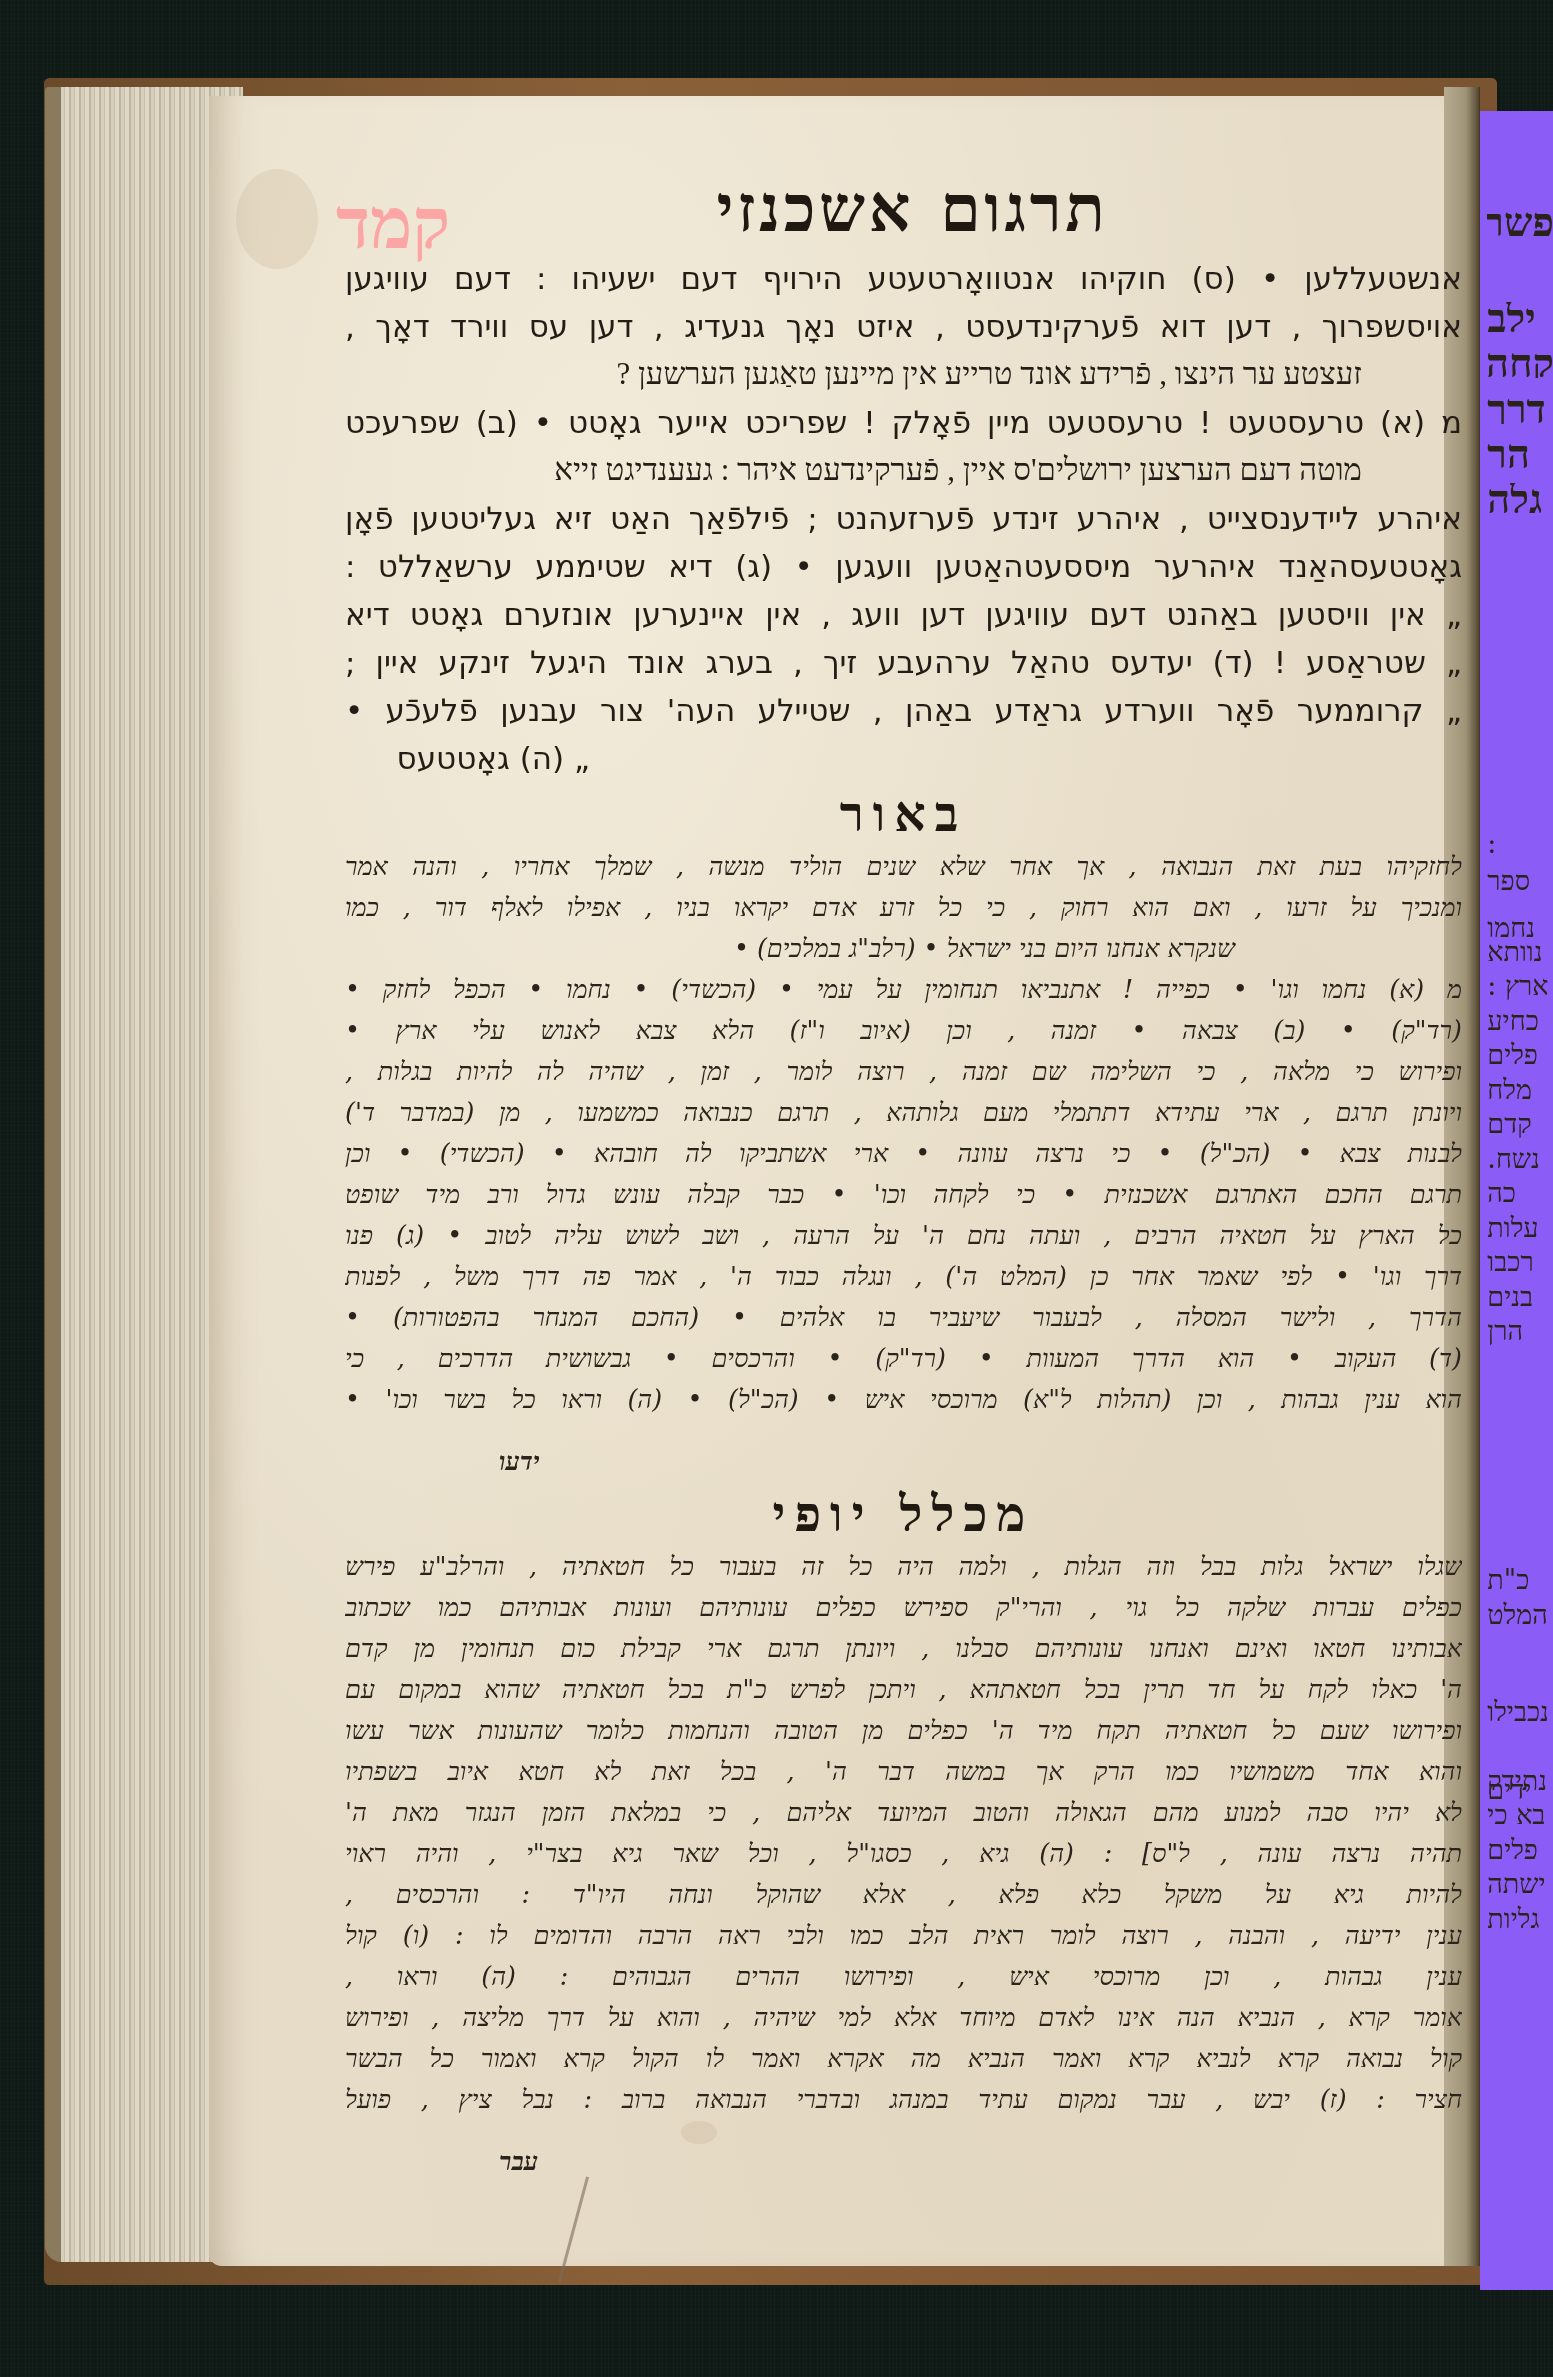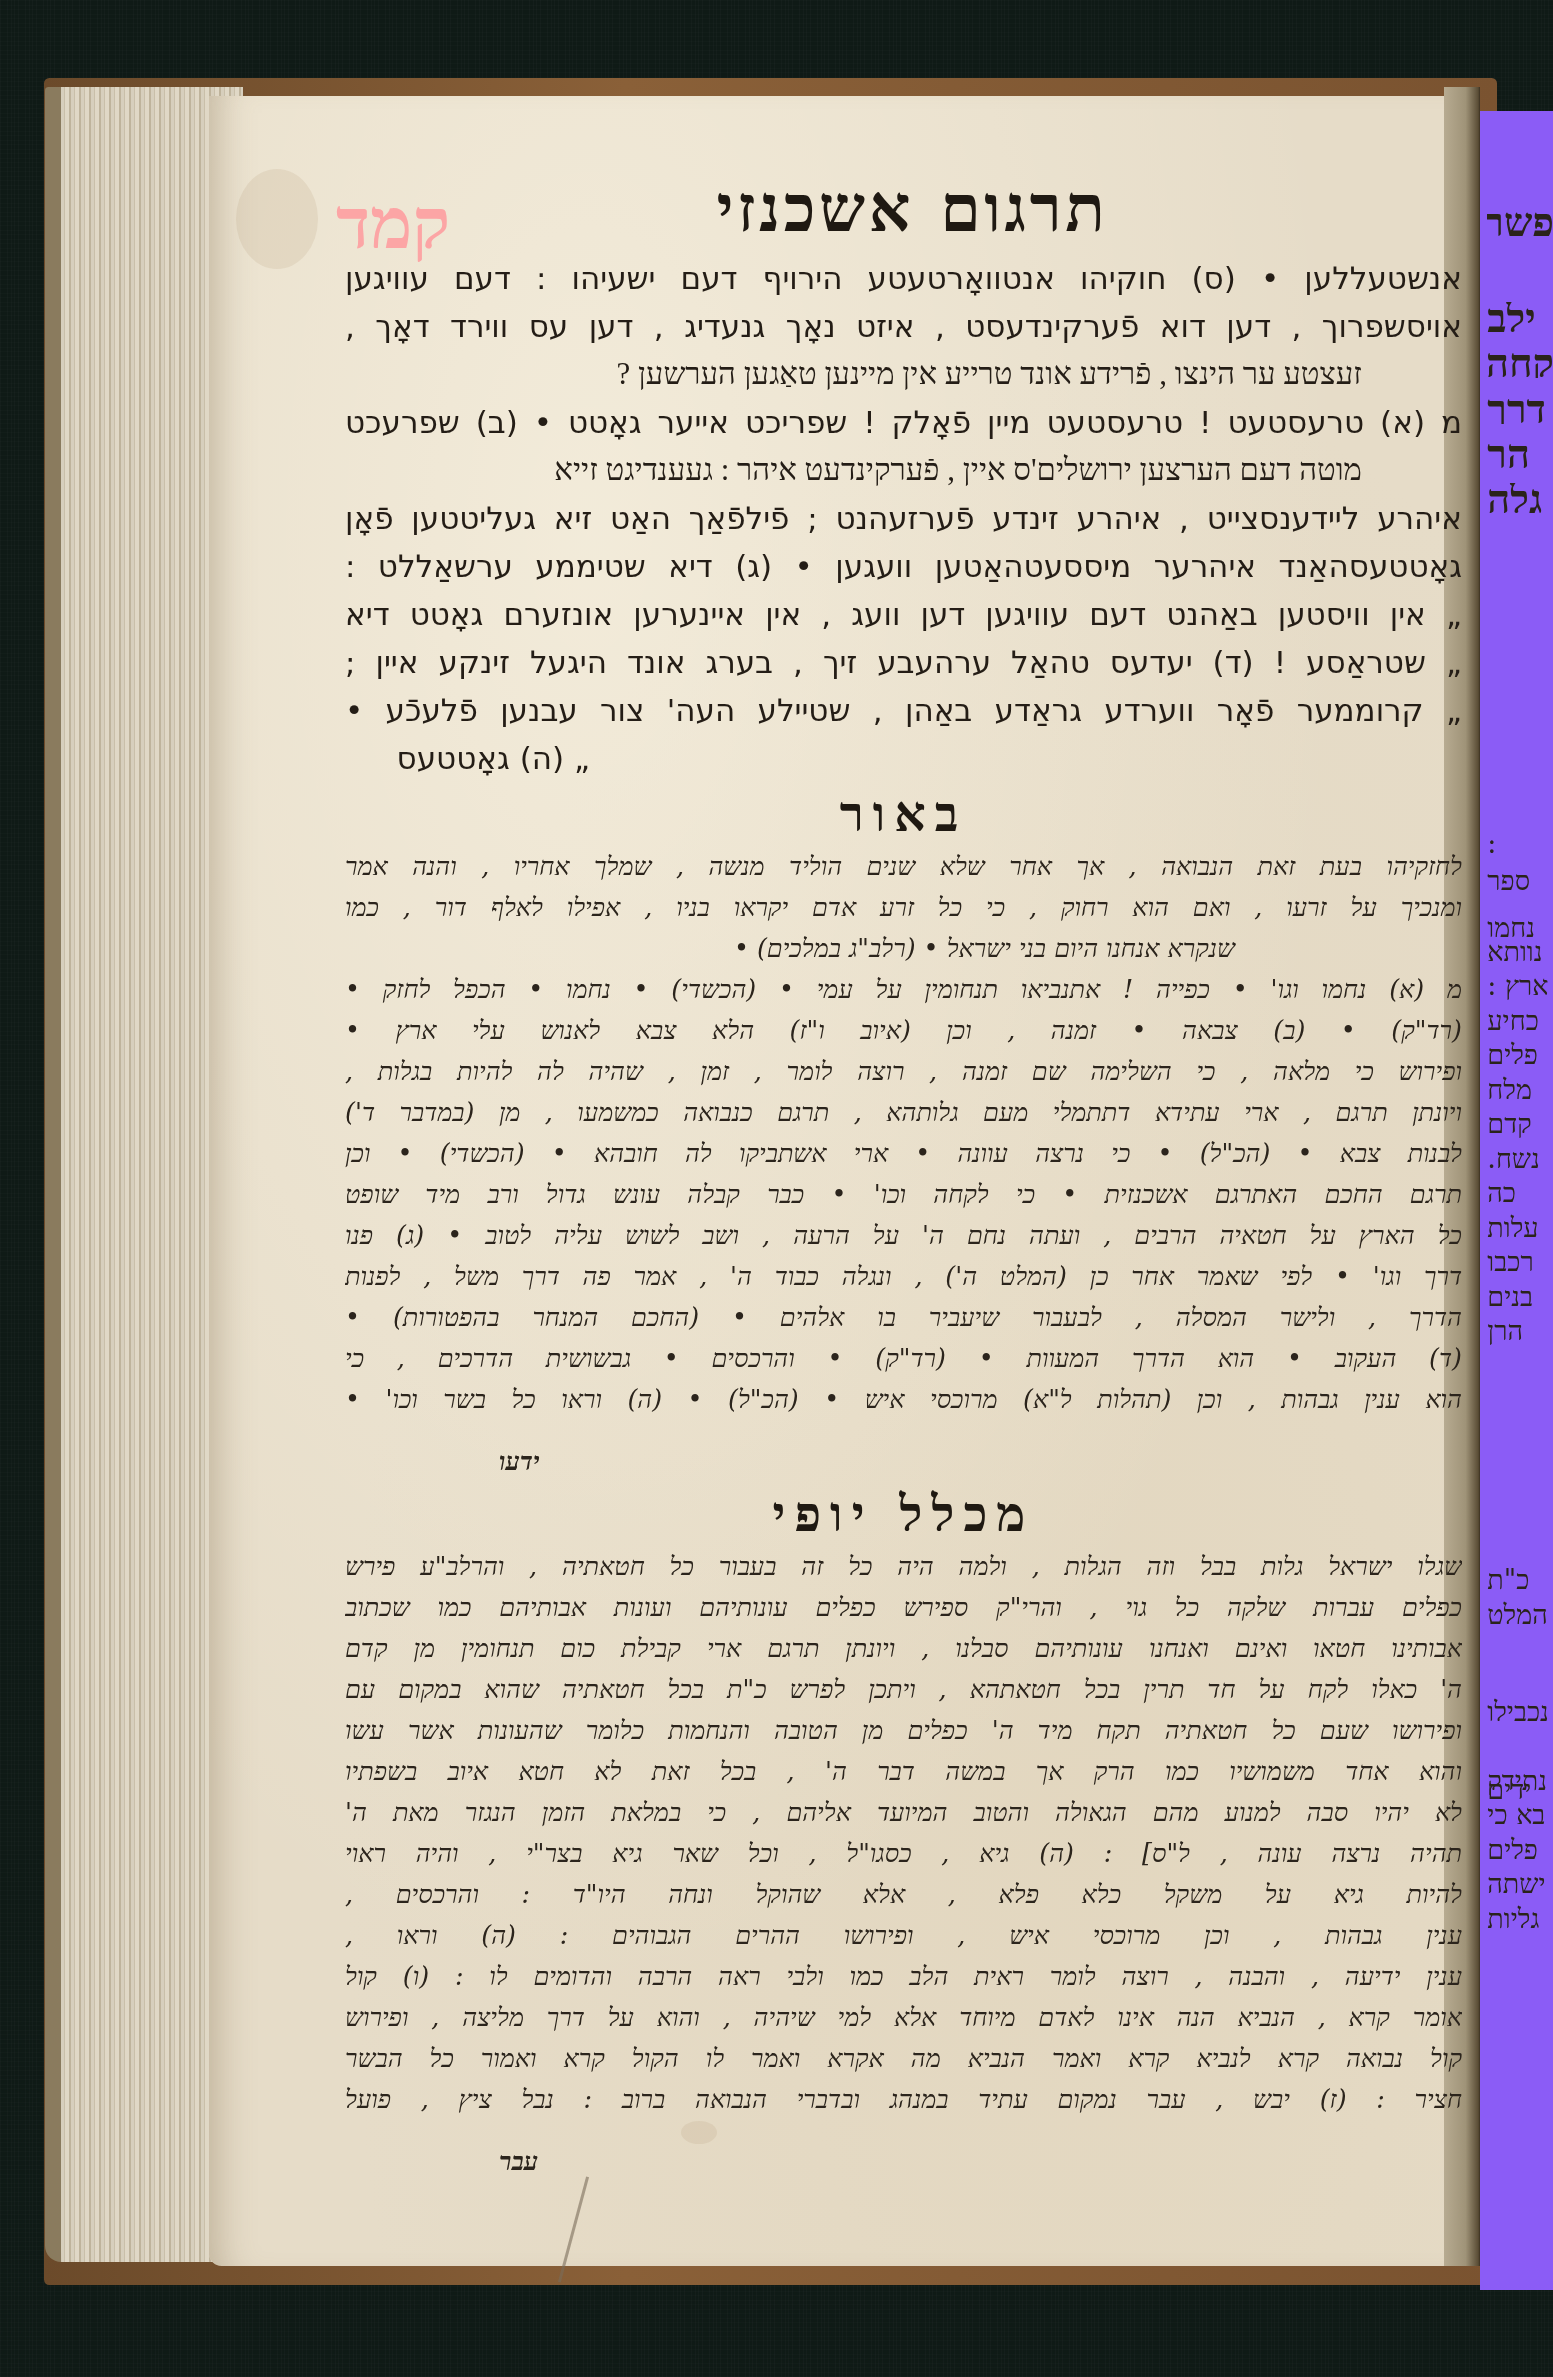--- a/index.html
+++ b/index.html
@@ -167,21 +167,21 @@
   <div class="comm">
     <div class="line">שגלו ישראל גלות בבל וזה הגלות , ולמה היה כל זה בעבור כל חטאתיה , והרלב"ע פירש</div>
     <div class="line">כפלים עברות שלקה כל גוי , והרי"ק ספירש כפלים עונותיהם ועונות אבותיהם כמו שכתוב</div>
     <div class="line">אבותינו חטאו ואינם ואנחנו עונותיהם סבלנו , ויונתן תרגם ארי קבילת כום תנחומין מן קדם</div>
     <div class="line">ה' כאלו לקח על חד תרין בכל חטאתהא , ויתכן לפרש כ"ת בכל חטאתיה שהוא במקום עם</div>
     <div class="line">ופירושו שעם כל חטאתיה תקח מיד ה' כפלים מן הטובה והנחמות כלומר שהעונות אשר עשו</div>
     <div class="line">והוא אחד משמושיו כמו הרק אך במשה דבר ה' , בכל זאת לא חטא איוב בשפתיו</div>
     <div class="line">לא יהיו סבה למנוע מהם הגאולה והטוב המיועד אליהם , כי במלאת הזמן הנגזר מאת ה'</div>
     <div class="line">תהיה נרצה עונה , ל"ס] : (ה) גיא , כסגו"ל , וכל שאר גיא בצר"י , והיה ראוי</div>
     <div class="line">להיות גיא על משקל כלא פלא , אלא שהוקל ונחה היו"ד : והרכסים ,</div>
+    <div class="line">ענין ידיעה , והבנה , רוצה לומר ראית הלב כמו ולבי ראה הרבה והדומים לו : (ו) קול</div>
     <div class="line">ענין גבהות , וכן מרוכסי איש , ופירושו ההרים הגבוהים : (ה) וראו ,</div>
-    <div class="line">ענין ידיעה , והבנה , רוצה לומר ראית הלב כמו ולבי ראה הרבה והדומים לו : (ו) קול</div>
     <div class="line">אומר קרא , הנביא הנה אינו לאדם מיוחד אלא למי שיהיה , והוא על דרך מליצה , ופירוש</div>
     <div class="line">קול נבואה קרא לנביא קרא ואמר הנביא מה אקרא ואמר לו הקול קרא ואמור כל הבשר</div>
     <div class="line">חציר : (ז) יבש , עבר נמקום עתיד במנהג ובדברי הנבואה ברוב : נבל ציץ , פועל</div>
     <div class="line catch">עבר</div>
   </div>
 </div>
 
 
 </body></html>

